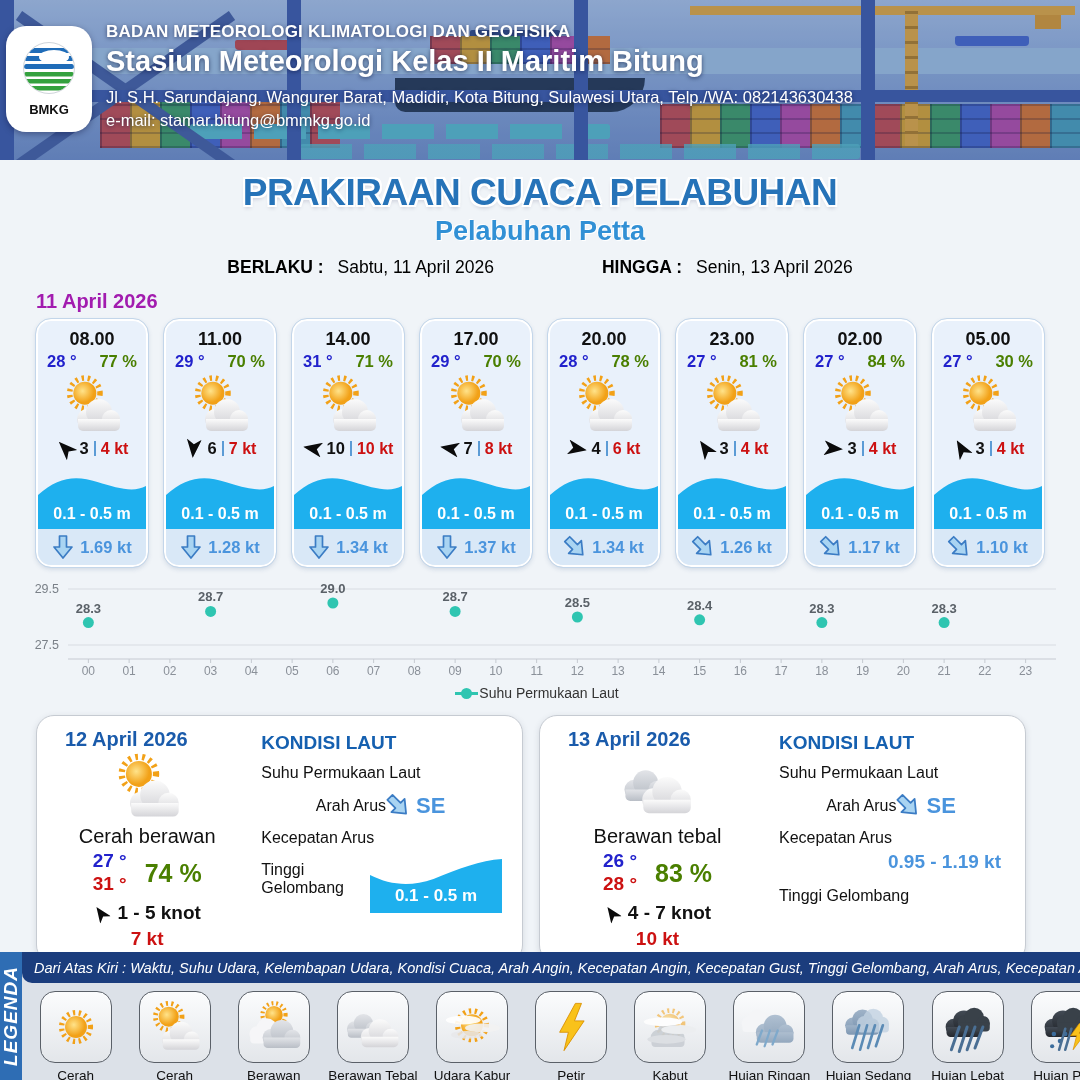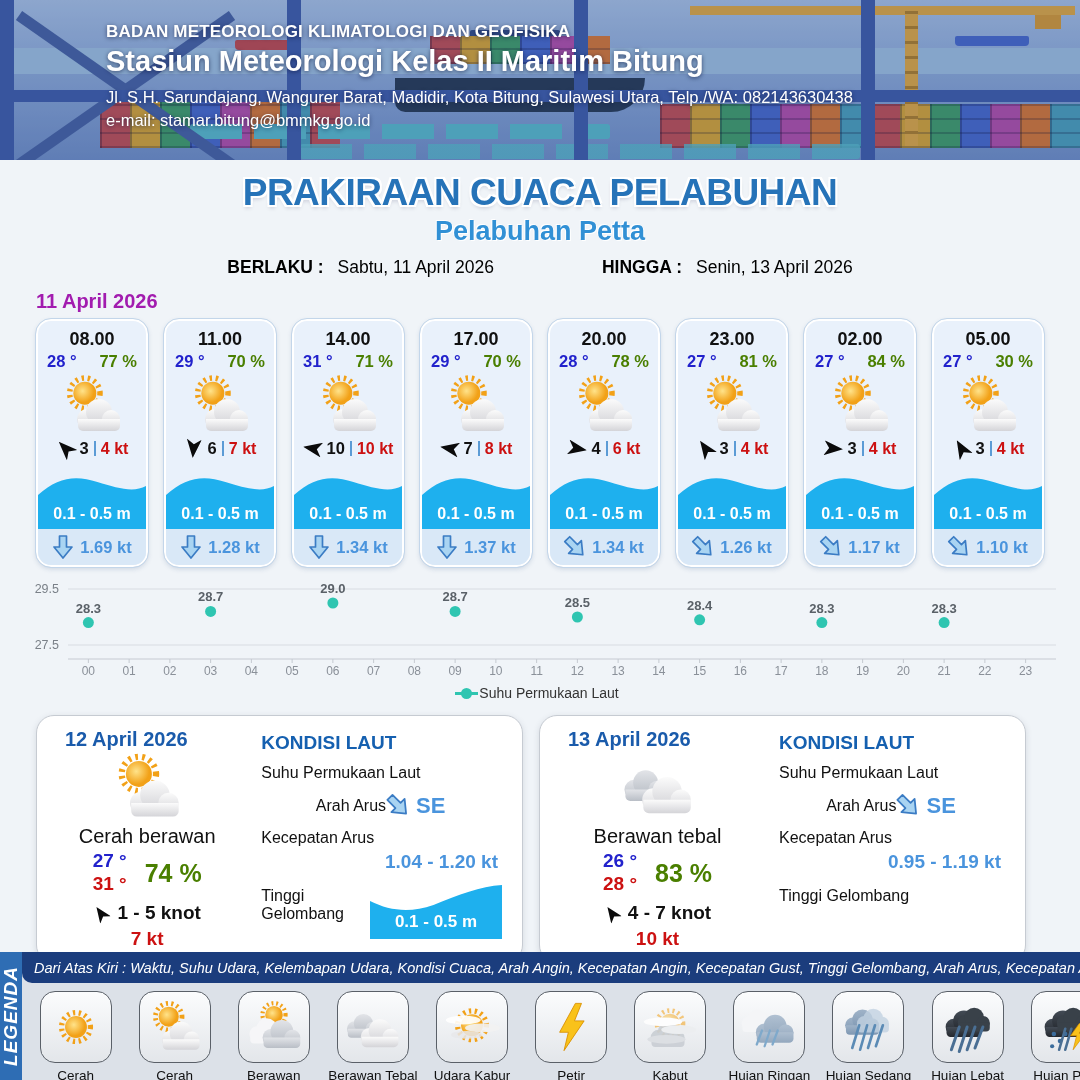--- a/index.html
+++ b/index.html
@@ -272,20 +272,42 @@
   <div class="crane-h"></div>
   <div class="crane-v"></div>
   <div class="crane-box"></div>
   <div class="chairs" style="left:190px;top:124px;width:420px;"></div>
   <div class="chairs" style="left:300px;top:144px;width:560px;opacity:.8;"></div>
   <div class="brace"></div>
   <div class="brace2"></div>
   <div class="window-grid"></div>
   <div class="tint"></div>
 
+  <div class="logo-wrap">
+    <svg width="62" height="62" viewBox="0 0 62 62">
+      <defs>
+          <clipPath id="logoClip">
+            <circle cx="31" cy="28" r="25"></circle>
+          </clipPath>
+        </defs>
+      <circle cx="31" cy="28" r="25.5" fill="#fff" stroke="#cfd4da" stroke-width="1"></circle>
+      <g clip-path="url(#logoClip)">
+        <rect x="6" y="8" width="50" height="5" rx="2.5" fill="#1f6cb8"></rect>
+        <rect x="6" y="16" width="50" height="5" rx="2.5" fill="#1f6cb8"></rect>
+        <rect x="6" y="24" width="50" height="5" rx="2.5" fill="#1f6cb8"></rect>
+        <ellipse cx="36" cy="17" rx="15" ry="7" fill="#fff"></ellipse>
+        <rect x="6" y="32" width="50" height="4.5" rx="2" fill="#34a13e"></rect>
+        <rect x="6" y="39" width="50" height="4.5" rx="2" fill="#34a13e"></rect>
+        <rect x="6" y="46" width="50" height="4.5" rx="2" fill="#34a13e"></rect>
+      </g>
+    </svg>
+    <svg width="62" height="16" viewBox="0 0 62 16">
+      <text x="31" y="12" text-anchor="middle" font-size="13" fill="#111">BMKG</text>
+    </svg>
+  </div>
 
   <div class="hd-text">
     <div class="hd-agency">BADAN METEOROLOGI KLIMATOLOGI DAN GEOFISIKA</div>
     <div class="hd-station">Stasiun Meteorologi Kelas II Maritim Bitung</div>
     <div class="hd-addr">Jl. S.H. Sarundajang, Wangurer Barat, Madidir, Kota Bitung, Sulawesi Utara, Telp./WA: 082143630438</div>
     <div class="hd-mail">e-mail: stamar.bitung@bmmkg.go.id</div>
   </div>
 </div>
 
 <div class="page-title">PRAKIRAAN CUACA PELABUHAN</div>
@@ -634,21 +656,20 @@
       <div class="sea-dir-row">
         <span class="sea-label" style="margin-top:0;">Arah Arus</span>
         <span class="se-wrap">
           <svg class="curr-arrow rot" style="transform:rotate(-45deg);width:24px;height:27px;">
               <use href="#i-block-arrow"></use>
             </svg>
           <b>SE</b>
         </span>
       </div>
       <div class="sea-label">Kecepatan Arus</div>
-      <div class="sea-val">1.04 - 1.20 kt</div>
       <div class="sea-wave-row">
         <span class="sea-label" style="margin-top:6px;">Tinggi Gelombang</span>
         <div class="wavebox">
           <svg viewBox="0 0 158 58" preserveAspectRatio="none">
               <path d="M0 20 C 24 30 48 32 76 24 C 106 14 132 5 158 4 L158 58 L0 58 Z" fill="#1eb0ee"></path>
             </svg>
           <span>0.1 - 0.5 m</span>
         </div>
       </div>
     </div>

